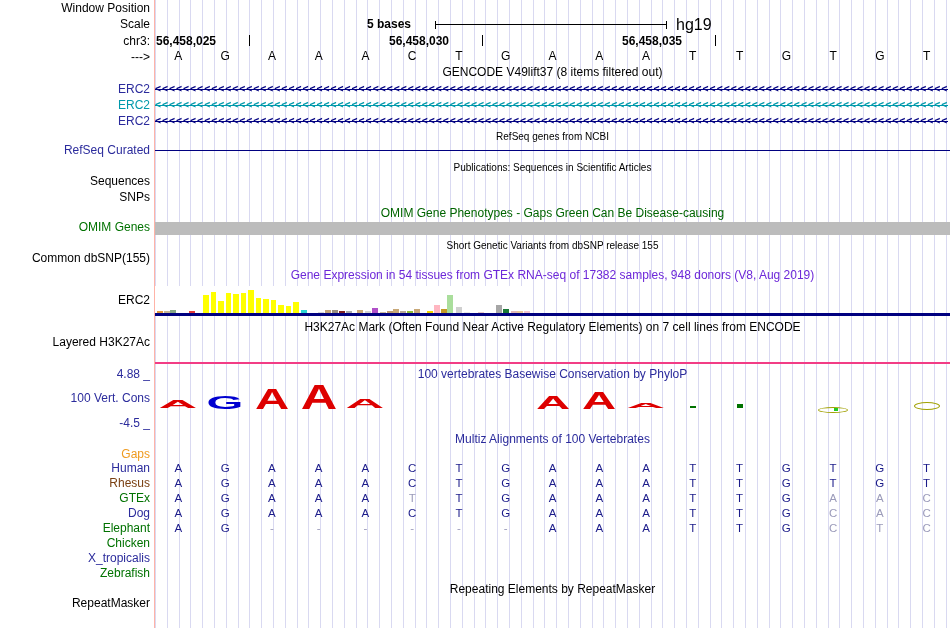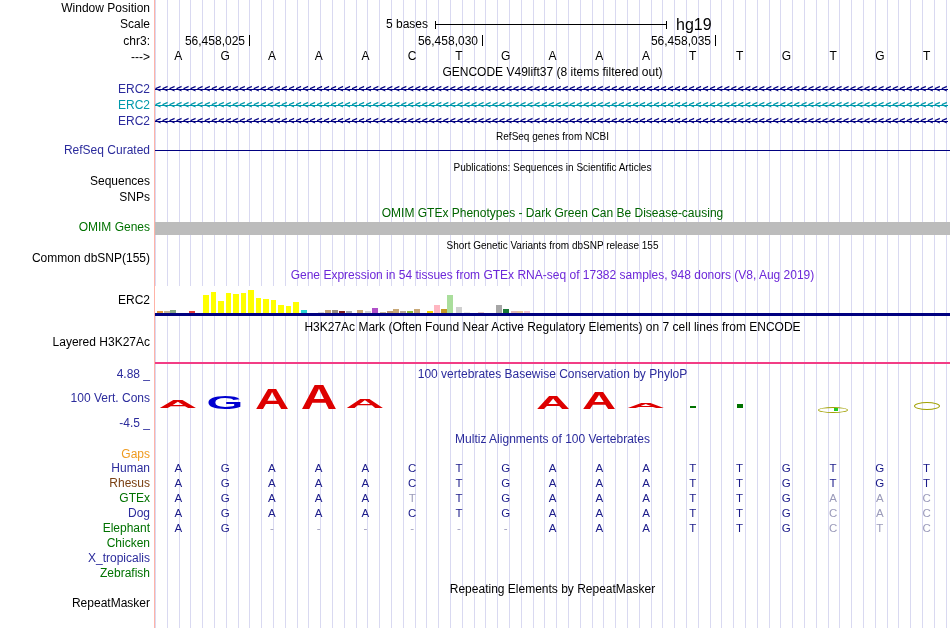--- a/index.html
+++ b/index.html
@@ -10,21 +10,21 @@
   .edge-line{position:absolute;left:154px;top:0;width:1px;height:628px;background:#ffb3a7;}
   .left-label{position:absolute;left:0;width:150px;text-align:right;font-size:12px;line-height:13px;white-space:nowrap;}
   .center-title{position:absolute;left:155px;width:795px;text-align:center;line-height:13px;white-space:nowrap;}
   .hline{position:absolute;left:155px;width:795px;}
   .arrow-row{position:absolute;left:155px;width:793px;height:10px;overflow:hidden;white-space:nowrap;
              font-family:"DejaVu Sans Mono",monospace;font-size:10px;line-height:10px;font-weight:bold;letter-spacing:1px;}
   .arrow-line{position:absolute;left:0;top:4.5px;width:100%;height:1px;background:currentColor;}
   .cell{position:absolute;font-size:11.5px;line-height:13px;transform:translateX(-50%);}
   .base-letter{position:absolute;font-size:12px;line-height:13px;transform:translateX(-50%);color:#000;}
   .tick{position:absolute;width:1.2px;background:#000;}
-  .num-label{position:absolute;font-size:12px;line-height:13px;text-align:right;white-space:nowrap;}
+  .num-label{position:absolute;font-size:12px;line-height:13px;text-align:center;white-space:nowrap;font-weight:bold;}
   .plain-label{position:absolute;font-size:16px;line-height:13px;white-space:nowrap;}
   .gtex-box{position:absolute;background:#ffffff;}
   .bar{position:absolute;}
   .logo-letter{position:absolute;width:40px;text-align:center;font-weight:bold;font-size:30px;line-height:30px;
                font-family:"Liberation Sans",sans-serif;transform-origin:50% 24px;}
   .logo-ellipse{position:absolute;border-radius:50%;}
   .logo-dot{position:absolute;}
   .hdr-gap{display:inline-block;width:22px;}
 </style>
 </head>
@@ -57,21 +57,21 @@
       <div class="left-label" style="top: 492px; color: rgb(0, 114, 0);">GTEx</div>
       <div class="left-label" style="top: 507px; color: rgb(43, 43, 156);">Dog</div>
       <div class="left-label" style="top: 522px; color: rgb(0, 114, 0);">Elephant</div>
       <div class="left-label" style="top: 537px; color: rgb(0, 114, 0);">Chicken</div>
       <div class="left-label" style="top: 552px; color: rgb(43, 43, 156);">X_tropicalis</div>
       <div class="left-label" style="top: 567px; color: rgb(0, 114, 0);">Zebrafish</div>
       <div class="left-label" style="top: 597px; color: rgb(0, 0, 0);">RepeatMasker</div>
       <div class="center-title" style="top: 66px; font-size: 12px; color: rgb(0, 0, 0);">GENCODE V49lift37 (8 items filtered out)</div>
       <div class="center-title" style="top: 130px; font-size: 10px; color: rgb(0, 0, 0);">RefSeq genes from NCBI</div>
       <div class="center-title" style="top: 161px; font-size: 10px; color: rgb(0, 0, 0);">Publications: Sequences in Scientific Articles</div>
-      <div class="center-title" style="top: 207px; font-size: 12px; color: rgb(0, 100, 0);">OMIM GTEx Phenotypes - Dark Green Can Be Disease-causing</div>
+      <div class="center-title" style="top: 207px; font-size: 12px; color: rgb(0, 100, 0);">OMIM Gene Phenotypes - Gaps Green Can Be Disease-causing</div>
       <div class="center-title" style="top: 239px; font-size: 10px; color: rgb(0, 0, 0);">Short Genetic Variants from dbSNP release 155</div>
       <div class="center-title" style="top: 269px; font-size: 12px; color: #6d28d9;">Gene Expression in 54 tissues from GTEx RNA-seq of 17382 samples, 948 donors (V8, Aug 2019)</div>
       <div class="center-title" style="top: 321px; font-size: 12px; color: rgb(0, 0, 0);">H3K27Ac Mark (Often Found Near Active Regulatory Elements) on 7 cell lines from ENCODE</div>
       <div class="center-title" style="top: 368px; font-size: 12px; color: rgb(43, 43, 156);">100 vertebrates Basewise Conservation by PhyloP</div>
       <div class="center-title" style="top: 433px; font-size: 12px; color: rgb(43, 43, 156);">Multiz Alignments of 100 Vertebrates</div>
       <div class="center-title" style="top: 583px; font-size: 12px; color: rgb(0, 0, 0);">Repeating Elements by RepeatMasker</div>
       <div class="num-label" style="top: 18px; left: 350px; width: 78px;">5 bases</div>
       <div style="position: absolute; left: 435px; top: 24px; width: 232px; height: 1.2px; background: rgb(0, 0, 0);"></div>
       <div class="tick" style="left: 435px; top: 20.5px; height: 8px;"></div>
       <div class="tick" style="left: 666px; top: 20.5px; height: 8px;"></div>

